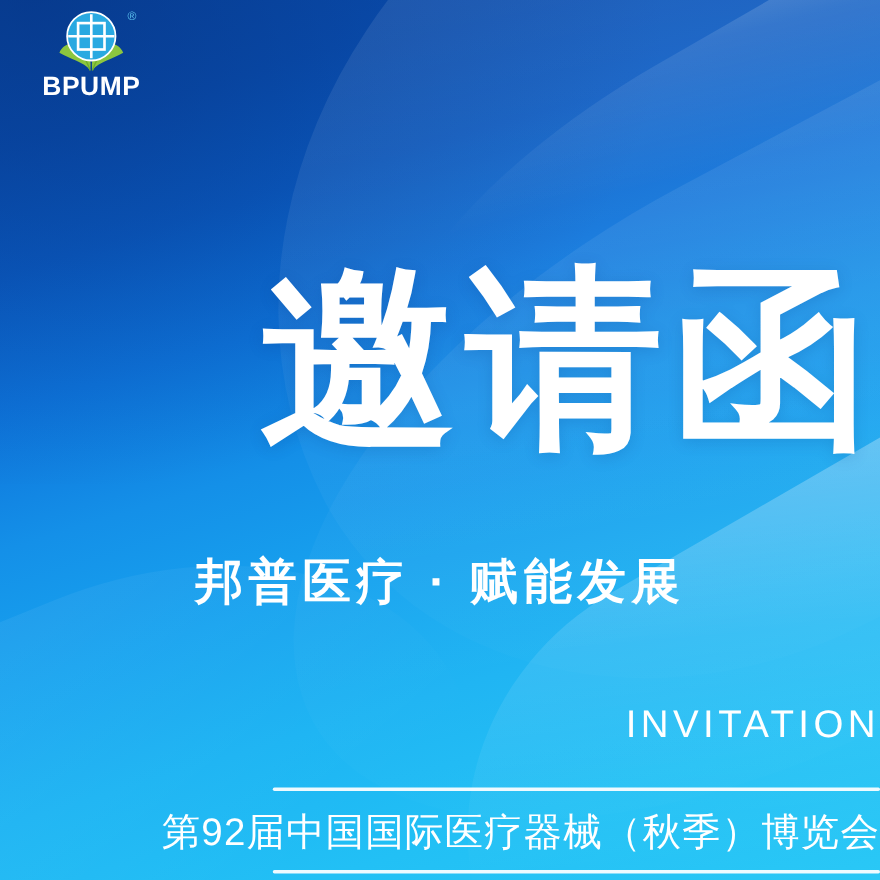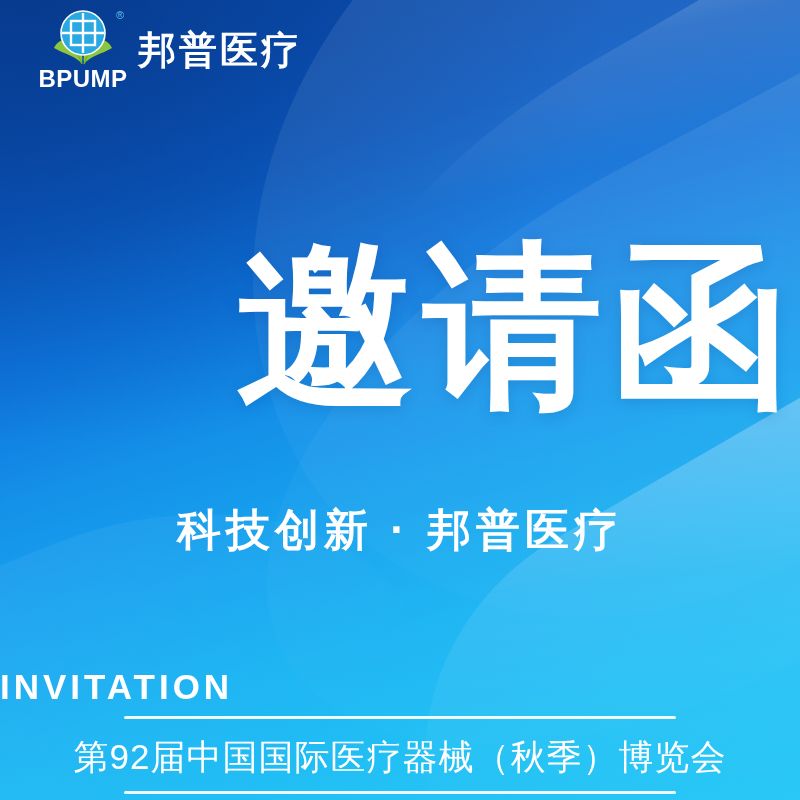--- a/index.html
+++ b/index.html
@@ -174,40 +174,39 @@
     letter-spacing: 5px;
     line-height: 1;
     z-index: 4;
   }
 
   .title-en {
     position: absolute;
     top: 641px;
     left: 0;
     width: 100%;
-    text-align: left;
+    text-align: right;
     font-size: 35px;
-    font-weight: 700;
+    font-weight: 400;
     color: #ffffff;
     letter-spacing: 4px;
     line-height: 1;
     z-index: 4;
-    margin-top: 28px;
   }
 
   
   .event-block {
     position: absolute;
     left: 0;
     bottom: 6px;
     width: 100%;
     z-index: 4;
     display: flex;
     flex-direction: column;
-    align-items: center;
+    align-items: flex-end;
   }
   .rule {
     width: 552px;
     height: 3px;
     background: rgba(255,255,255,0.92);
     border-radius: 2px;
   }
   .event-name {
     font-size: 35px;
     font-weight: 400;
@@ -244,25 +243,24 @@
           <circle cx="37" cy="25" r="22" fill="none" stroke="#ffffff" stroke-width="1.6"></circle>
 
           <rect x="25" y="13" width="24" height="24" fill="none" stroke="#ffffff" stroke-width="2.4"></rect>
           <line x1="37" y1="5" x2="37" y2="45" stroke="#ffffff" stroke-width="2.4"></line>
           <line x1="16" y1="25" x2="58" y2="25" stroke="#ffffff" stroke-width="2.4"></line>
         </svg>
         <span class="reg-mark">®</span>
       </div>
       <div class="brand-abbr">BPUMP</div>
     </div>
-    <div class="brand-cn">邦普医疗</div>
   </div>
 
   <div class="title-main">邀请函</div>
-  <div class="title-sub">科技创新 · 邦普医疗</div>
+  <div class="title-sub">邦普医疗 · 赋能发展</div>
   <div class="title-en">INVITATION</div>
 
   <div class="event-block">
     <div class="rule"></div>
     <div class="event-name">第92届中国国际医疗器械（秋季）博览会</div>
     <div class="rule"></div>
   </div>
 
 </div>
 

